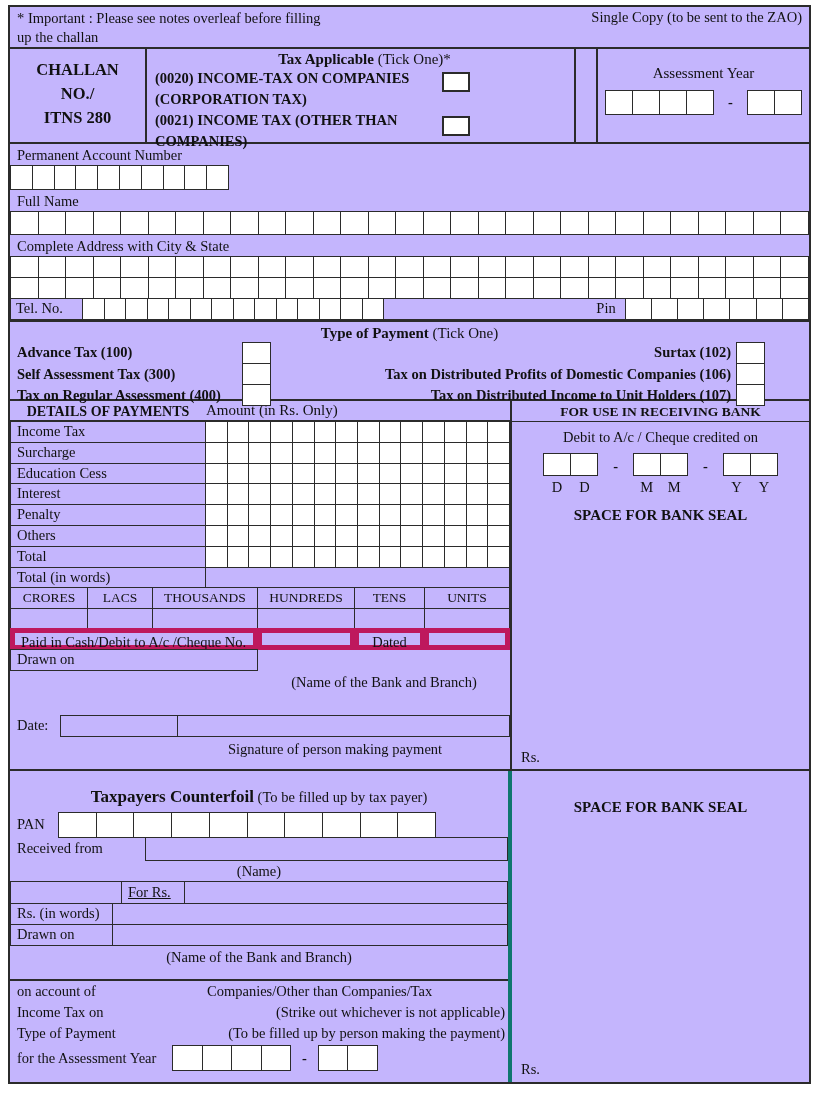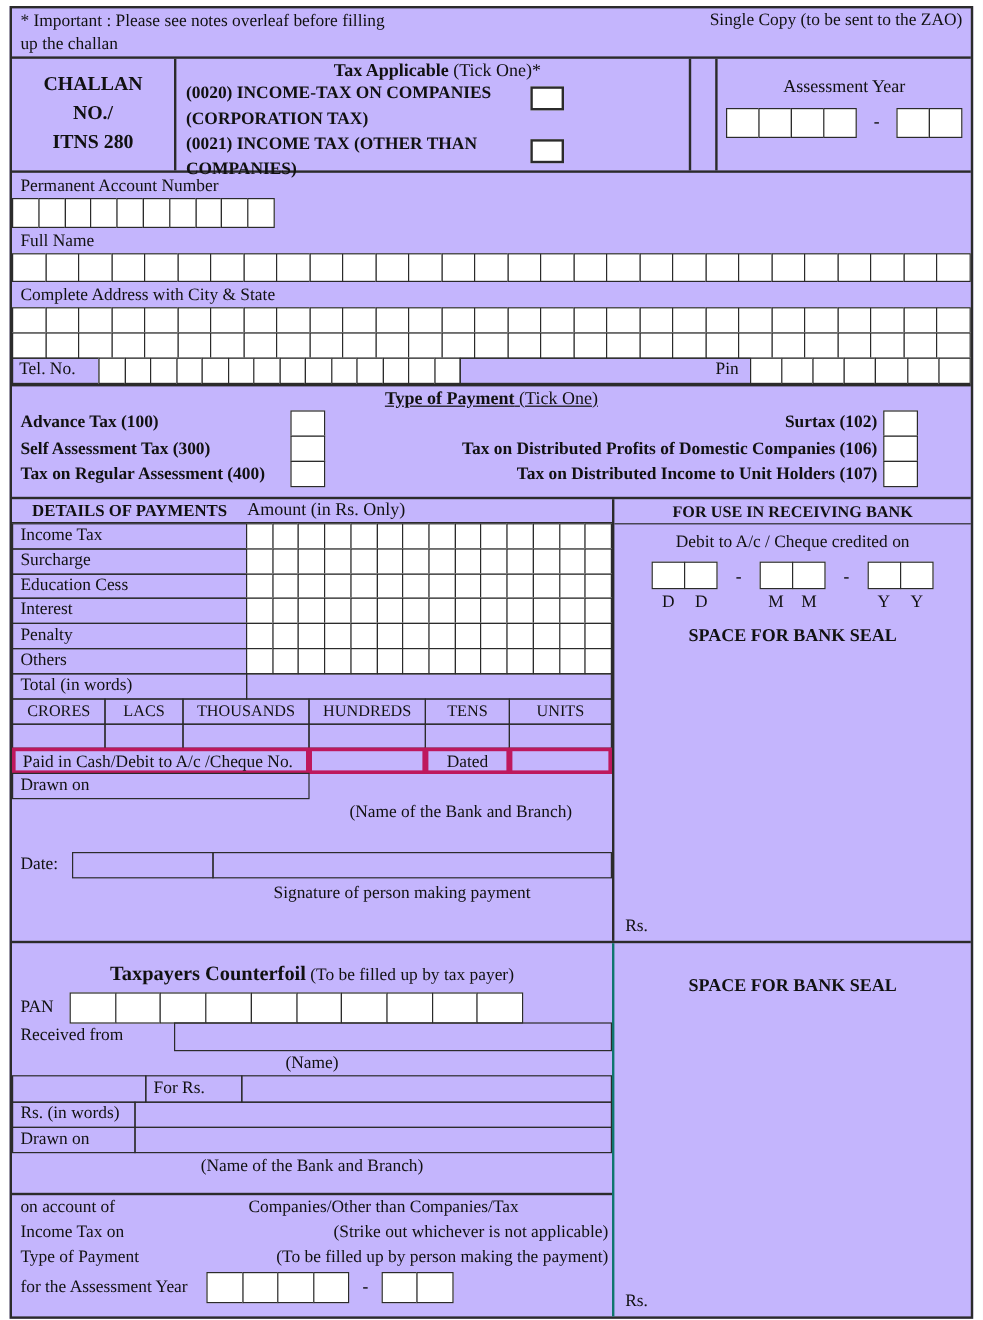--- a/index.html
+++ b/index.html
@@ -61,21 +61,21 @@
   .tel-row { display: flex; height: 22px; margin-top: -1px; }
   .tel-label { width: 73px; border: 1px solid #2b2b2b; padding: 1px 5px; height: 22px; }
   .tel-cells .cell { width: 22.5px; height: 22px; margin-left: -1px; }
   .pin-wide {
     flex: 1; border: 1px solid #2b2b2b; margin-left: -1px; height: 22px;
     text-align: right; padding: 1px 9px 0 0;
   }
   .pin-cells .cell { width: 27.2px; height: 22px; margin-left: -1px; }
 
   
-  .ptype { height: 94px; position: relative; padding-top: 3px; text-decoration: underline; }
+  .ptype { height: 79px; position: relative; padding-top: 3px; }
   .ptype-title { text-align: center; font-size: 15px; }
   .ptype-row { position: relative; height: 21.5px; font-weight: bold; }
   .pt-l { position: absolute; left: 7px; top: 2px; }
   .pt-r { position: absolute; right: 78px; top: 2px; }
   .pt-lbox { position: absolute; left: 232px; top: 0; width: 29px; height: 22px; border: 1.5px solid #2b2b2b; background: #fff; }
   .pt-rbox { position: absolute; right: 44px; top: 0; width: 29px; height: 22px; border: 1.5px solid #2b2b2b; background: #fff; }
   .ptype-row + .ptype-row .pt-lbox, .ptype-row + .ptype-row .pt-rbox { margin-top: -1px; }
 
   
   .main { display: flex; height: 370px; }
@@ -89,21 +89,21 @@
   .d-cells { flex: 1; display: flex; }
   .d-cells .cell { flex: 1; height: auto; margin-left: -1px; }
   .d-blank { flex: 1; border: 1px solid #2b2b2b; margin-left: -1px; }
   .denom-row { display: flex; height: 22px; margin-top: -1px; text-align: center; font-size: 13.5px; }
   .denom-row .dcol { border: 1px solid #2b2b2b; padding-top: 2px; }
   .denom-row .dcol + .dcol { margin-left: -1px; }
   .dc1 { width: 78px; } .dc2 { width: 66px; } .dc3 { width: 106px; }
   .dc4 { width: 98px; } .dc5 { width: 71px; } .dc6 { flex: 1; }
   .denom-blank { height: 21px; }
   .paid-row { display: flex; height: 22px; margin-top: -1px; }
-  .paid-row > div { border: 3px solid #be185d; padding: 1px 6px; }
+  .paid-row > div { border: 5px solid #be185d; padding: 1px 6px; }
   .paid-row > div + div { margin-left: -1px; }
   .paid-label { width: 248px; }
   .paid-blank1 { width: 98px; }
   .dated-label { width: 71px; text-align: center; }
   .paid-blank2 { flex: 1; }
   .drawn-row { display: flex; height: 22px; margin-top: -1px; }
   .drawn-label { width: 248px; border: 1px solid #2b2b2b; padding: 1px 6px; }
   .bankcap { height: 20px; margin-left: 248px; text-align: center; padding-top: 3px; }
   .main-spacer { height: 24px; }
   .date-row { display: flex; height: 22px; }
@@ -116,38 +116,38 @@
   .rb-debit { text-align: center; margin-top: 7px; }
   .rb-dmy { display: flex; justify-content: center; margin-top: 7px; }
   .dmy-group .cells .cell { width: 28px; height: 23px; }
   .dmy-letters { display: flex; justify-content: space-around; margin-top: 3px; }
   .dmy-dash { margin: 5px 15px 0; font-weight: bold; }
   .rb-seal { text-align: center; font-weight: bold; font-size: 15px; margin-top: 11px; }
   .rb-rs { margin-top: auto; padding: 0 9px 3px; }
 
   
   .cf { display: flex; height: 313px; }
-  .cf-left { width: 502px; border-right: 2px solid #0f766e; }
+  .cf-left { width: 502px; border-right: 4px solid #0f766e; }
   .cf-title { text-align: center; margin-top: 16px; }
   .cf-title .t-bold { font-weight: bold; font-size: 17px; }
   .cf-title .t-note { font-size: 14.5px; }
   .cf-pan-row { display: flex; margin-top: 5px; height: 26px; }
   .cf-pan-label { width: 48px; padding: 4px 0 0 7px; }
   .cf-pan-cells { width: 378px; display: flex; }
   .cf-pan-cells .cell { flex: 1; height: 26px; }
   .cf-received { display: flex; height: 24px; margin-top: -1px; }
   .cf-received-label { width: 135px; padding: 3px 0 0 7px; }
   .cf-received-box { flex: 1; border: 1px solid #2b2b2b; }
   .cf-name-cap { height: 20px; text-align: center; padding-top: 2px; }
   .cf-cash-row { display: flex; height: 23px; }
   .cf-cash-row > div { border: 1px solid #2b2b2b; padding: 2px 6px; }
   .cf-cash-row > div + div { margin-left: -1px; }
   .cf-cash-label { width: 210px; }
   .cf-cash-blank1 { width: 112px; }
-  .cf-forrs-label { width: 81px; }
+  .cf-forrs-label { width: 64px; text-decoration: underline; }
   .cf-cash-blank2 { flex: 1; }
   .cf-words-row, .cf-drawn-row { display: flex; height: 22px; margin-top: -1px; }
   .cf-words-row > div, .cf-drawn-row > div { border: 1px solid #2b2b2b; padding: 1px 6px; }
   .cf-words-row > div + div, .cf-drawn-row > div + div { margin-left: -1px; }
   .cf-small-label { width: 103px; }
   .cf-row-blank { flex: 1; }
   .cf-bank-cap { height: 20px; text-align: center; padding-top: 3px; }
   .cf-line { height: 15px; border-bottom: 2px solid #2b2b2b; }
   .cf-acct { position: relative; height: 21px; }
   .cf-acct:first-of-type { margin-top: 2px; }
@@ -488,20 +488,39 @@
             <span class="cell"></span>
             <span class="cell"></span>
             <span class="cell"></span>
             <span class="cell"></span>
             <span class="cell"></span>
             <span class="cell"></span>
             <span class="cell"></span>
           </div>
       </div>
       <div class="d-row">
+        <div class="d-label">Total</div>
+        <div class="d-cells">
+            <span class="cell"></span>
+            <span class="cell"></span>
+            <span class="cell"></span>
+            <span class="cell"></span>
+            <span class="cell"></span>
+            <span class="cell"></span>
+            <span class="cell"></span>
+            <span class="cell"></span>
+            <span class="cell"></span>
+            <span class="cell"></span>
+            <span class="cell"></span>
+            <span class="cell"></span>
+            <span class="cell"></span>
+            <span class="cell"></span>
+          </div>
+      </div>
+      <div class="d-row">
         <div class="d-label">Total (in words)</div>
         <div class="d-blank"></div>
       </div>
       <div class="denom-row">
         <div class="dcol dc1">CRORES</div>
         <div class="dcol dc2">LACS</div>
         <div class="dcol dc3">THOUSANDS</div>
         <div class="dcol dc4">HUNDREDS</div>
         <div class="dcol dc5">TENS</div>
         <div class="dcol dc6">UNITS</div>

